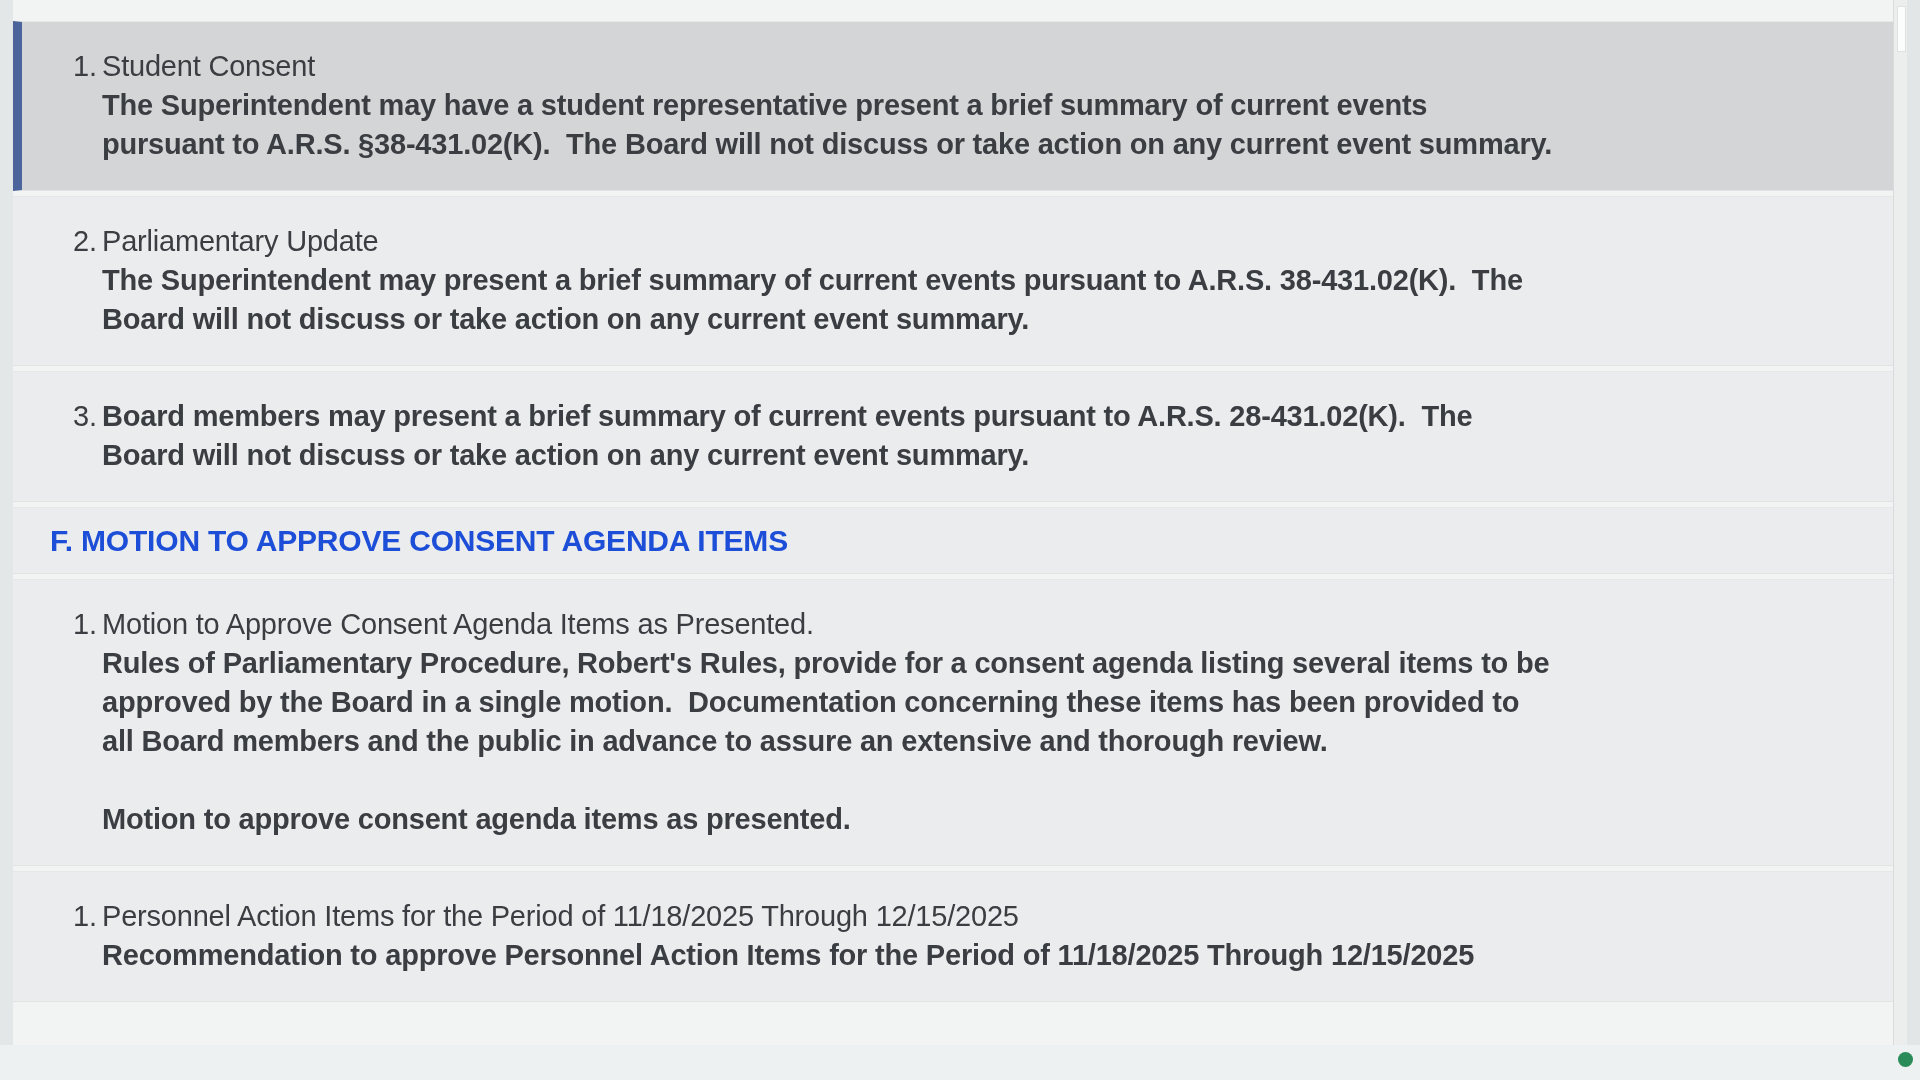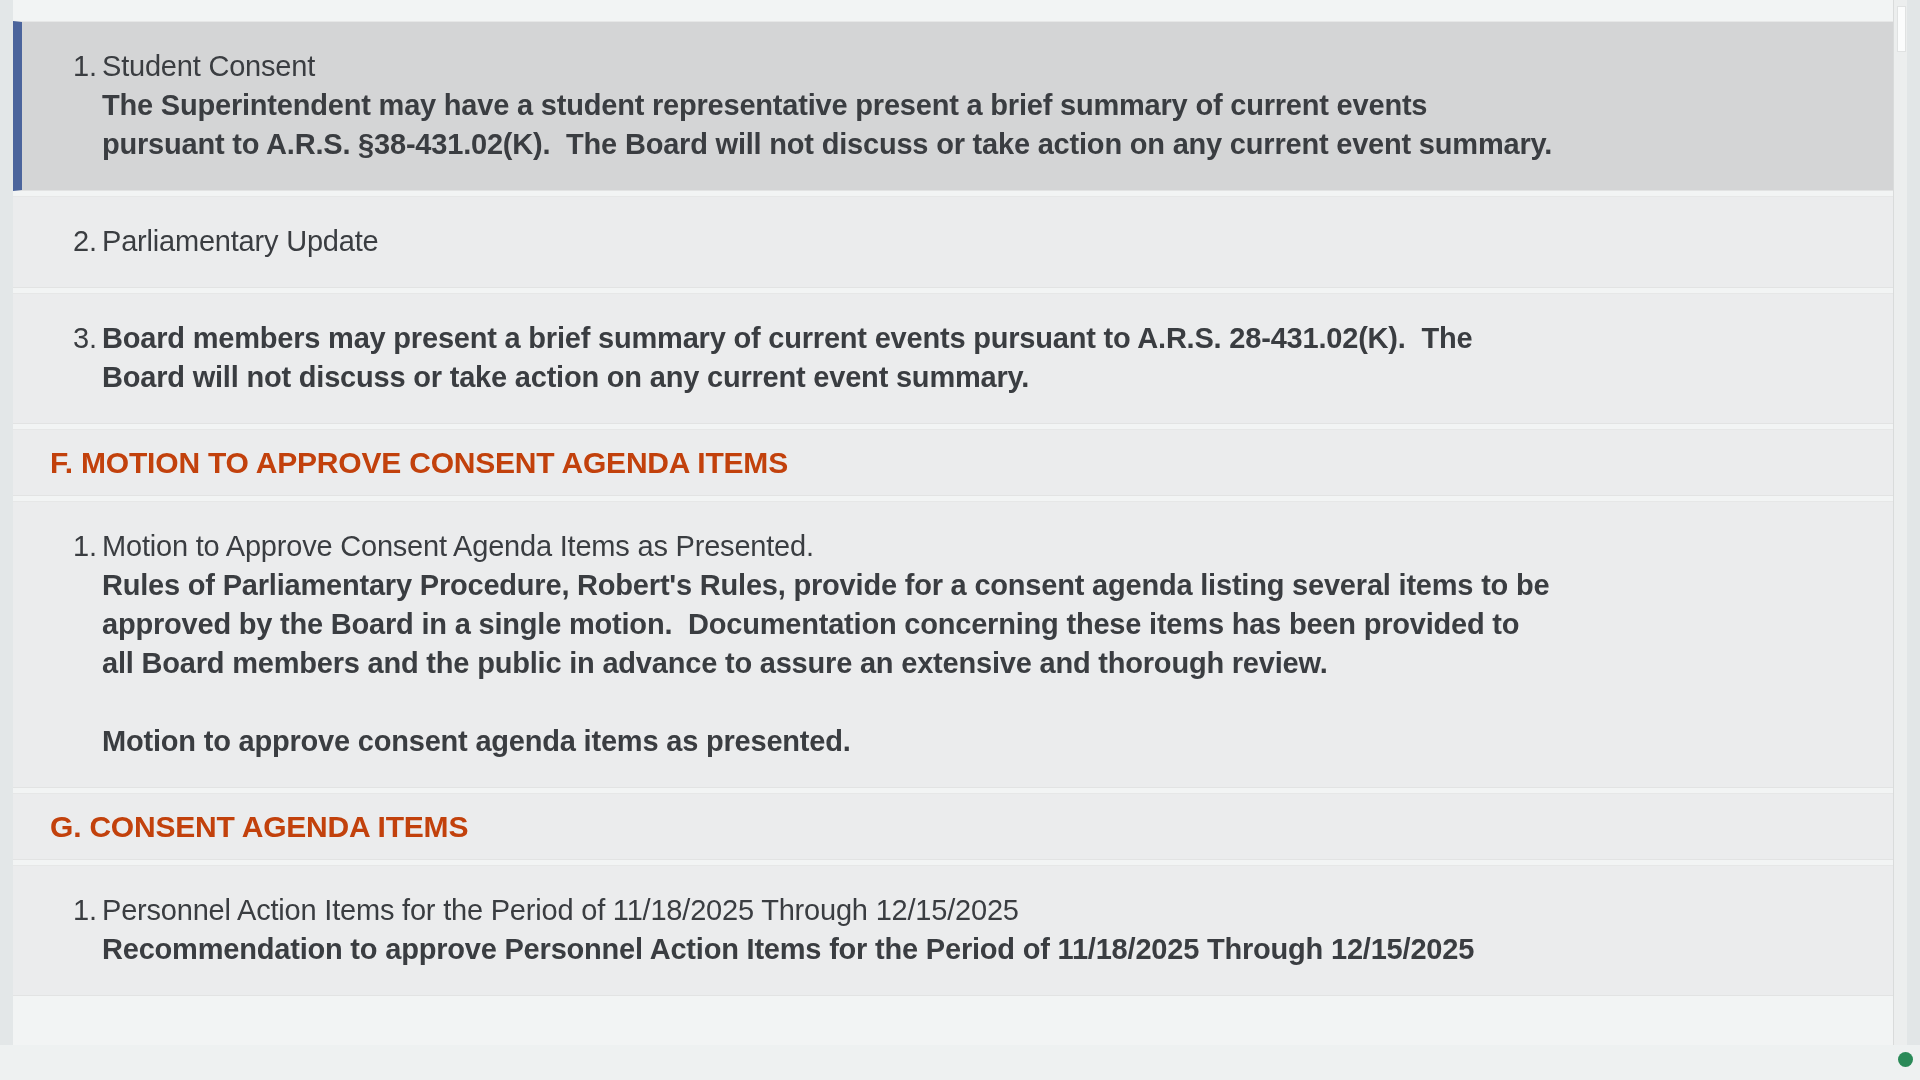--- a/index.html
+++ b/index.html
@@ -47,21 +47,21 @@
   }
   .item-text { max-width: 1452px; }
   .item-title { }
   .item-body { white-space: pre-wrap; font-weight: bold; }
   .motion { margin-top: 39px; }
   .section {
     padding: 13px 40px 13px 37px;
     font-size: 30px;
     line-height: 39px;
     font-weight: bold;
-    color: #c2410c;
+    color: #1d4ed8;
   }
   .right-rail {
     position: absolute;
     right: 0;
     top: 0;
     width: 27px;
     height: 1080px;
     background: #e2e6e7;
     z-index: 4;
   }
@@ -120,20 +120,21 @@
           <div class="item-body">The Superintendent may have a student representative present a brief summary of current events pursuant to A.R.S. §38-431.02(K).  The Board will not discuss or take action on any current event summary.</div>
         </div>
       </div>
     </div>
 
     <div class="card item">
       <div class="row-inner">
         <span class="num">2.</span>
         <div class="item-text">
           <div class="item-title">Parliamentary Update</div>
+          <div class="item-body">The Superintendent may present a brief summary of current events pursuant to A.R.S. 38-431.02(K).  The Board will not discuss or take action on any current event summary.</div>
         </div>
       </div>
     </div>
 
     <div class="card item">
       <div class="row-inner">
         <span class="num">3.</span>
         <div class="item-text">
           <div class="item-body">Board members may present a brief summary of current events pursuant to A.R.S. 28-431.02(K).  The Board will not discuss or take action on any current event summary.</div>
         </div>
@@ -148,23 +149,20 @@
       <div class="row-inner">
         <span class="num">1.</span>
         <div class="item-text">
           <div class="item-title">Motion to Approve Consent Agenda Items as Presented.</div>
           <div class="item-body">Rules of Parliamentary Procedure, Robert's Rules, provide for a consent agenda listing several items to be approved by the Board in a single motion.  Documentation concerning these items has been provided to all Board members and the public in advance to assure an extensive and thorough review.</div>
           <div class="item-body motion">Motion to approve consent agenda items as presented.</div>
         </div>
       </div>
     </div>
 
-    <div class="card section">
-      <span>G. CONSENT AGENDA ITEMS</span>
-    </div>
 
     <div class="card item">
       <div class="row-inner">
         <span class="num">1.</span>
         <div class="item-text">
           <div class="item-title">Personnel Action Items for the Period of 11/18/2025 Through 12/15/2025</div>
           <div class="item-body">Recommendation to approve Personnel Action Items for the Period of 11/18/2025 Through 12/15/2025</div>
         </div>
       </div>
     </div>

